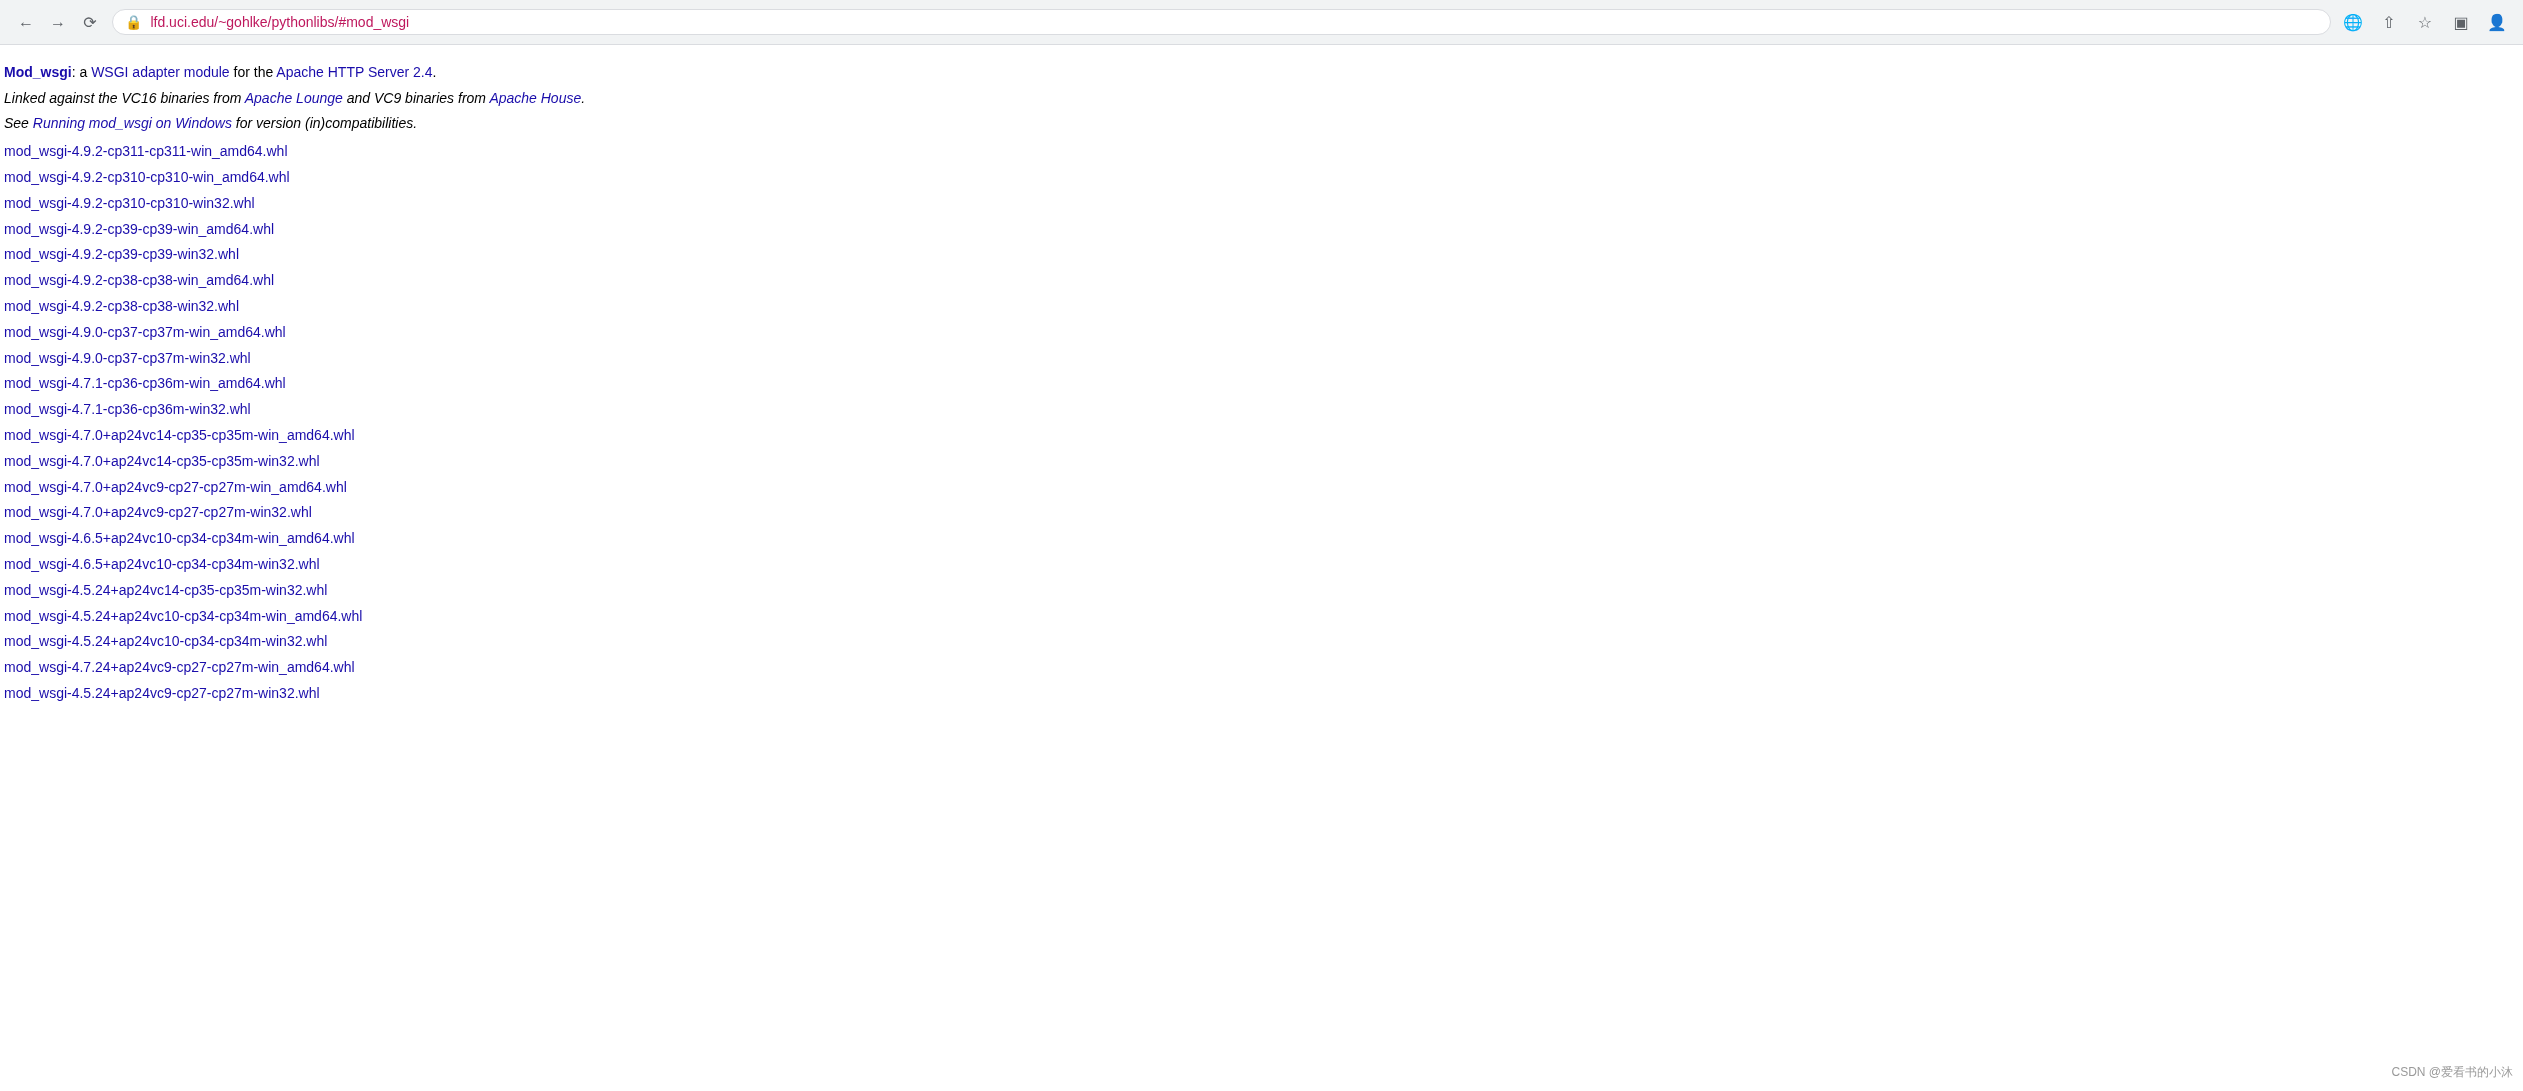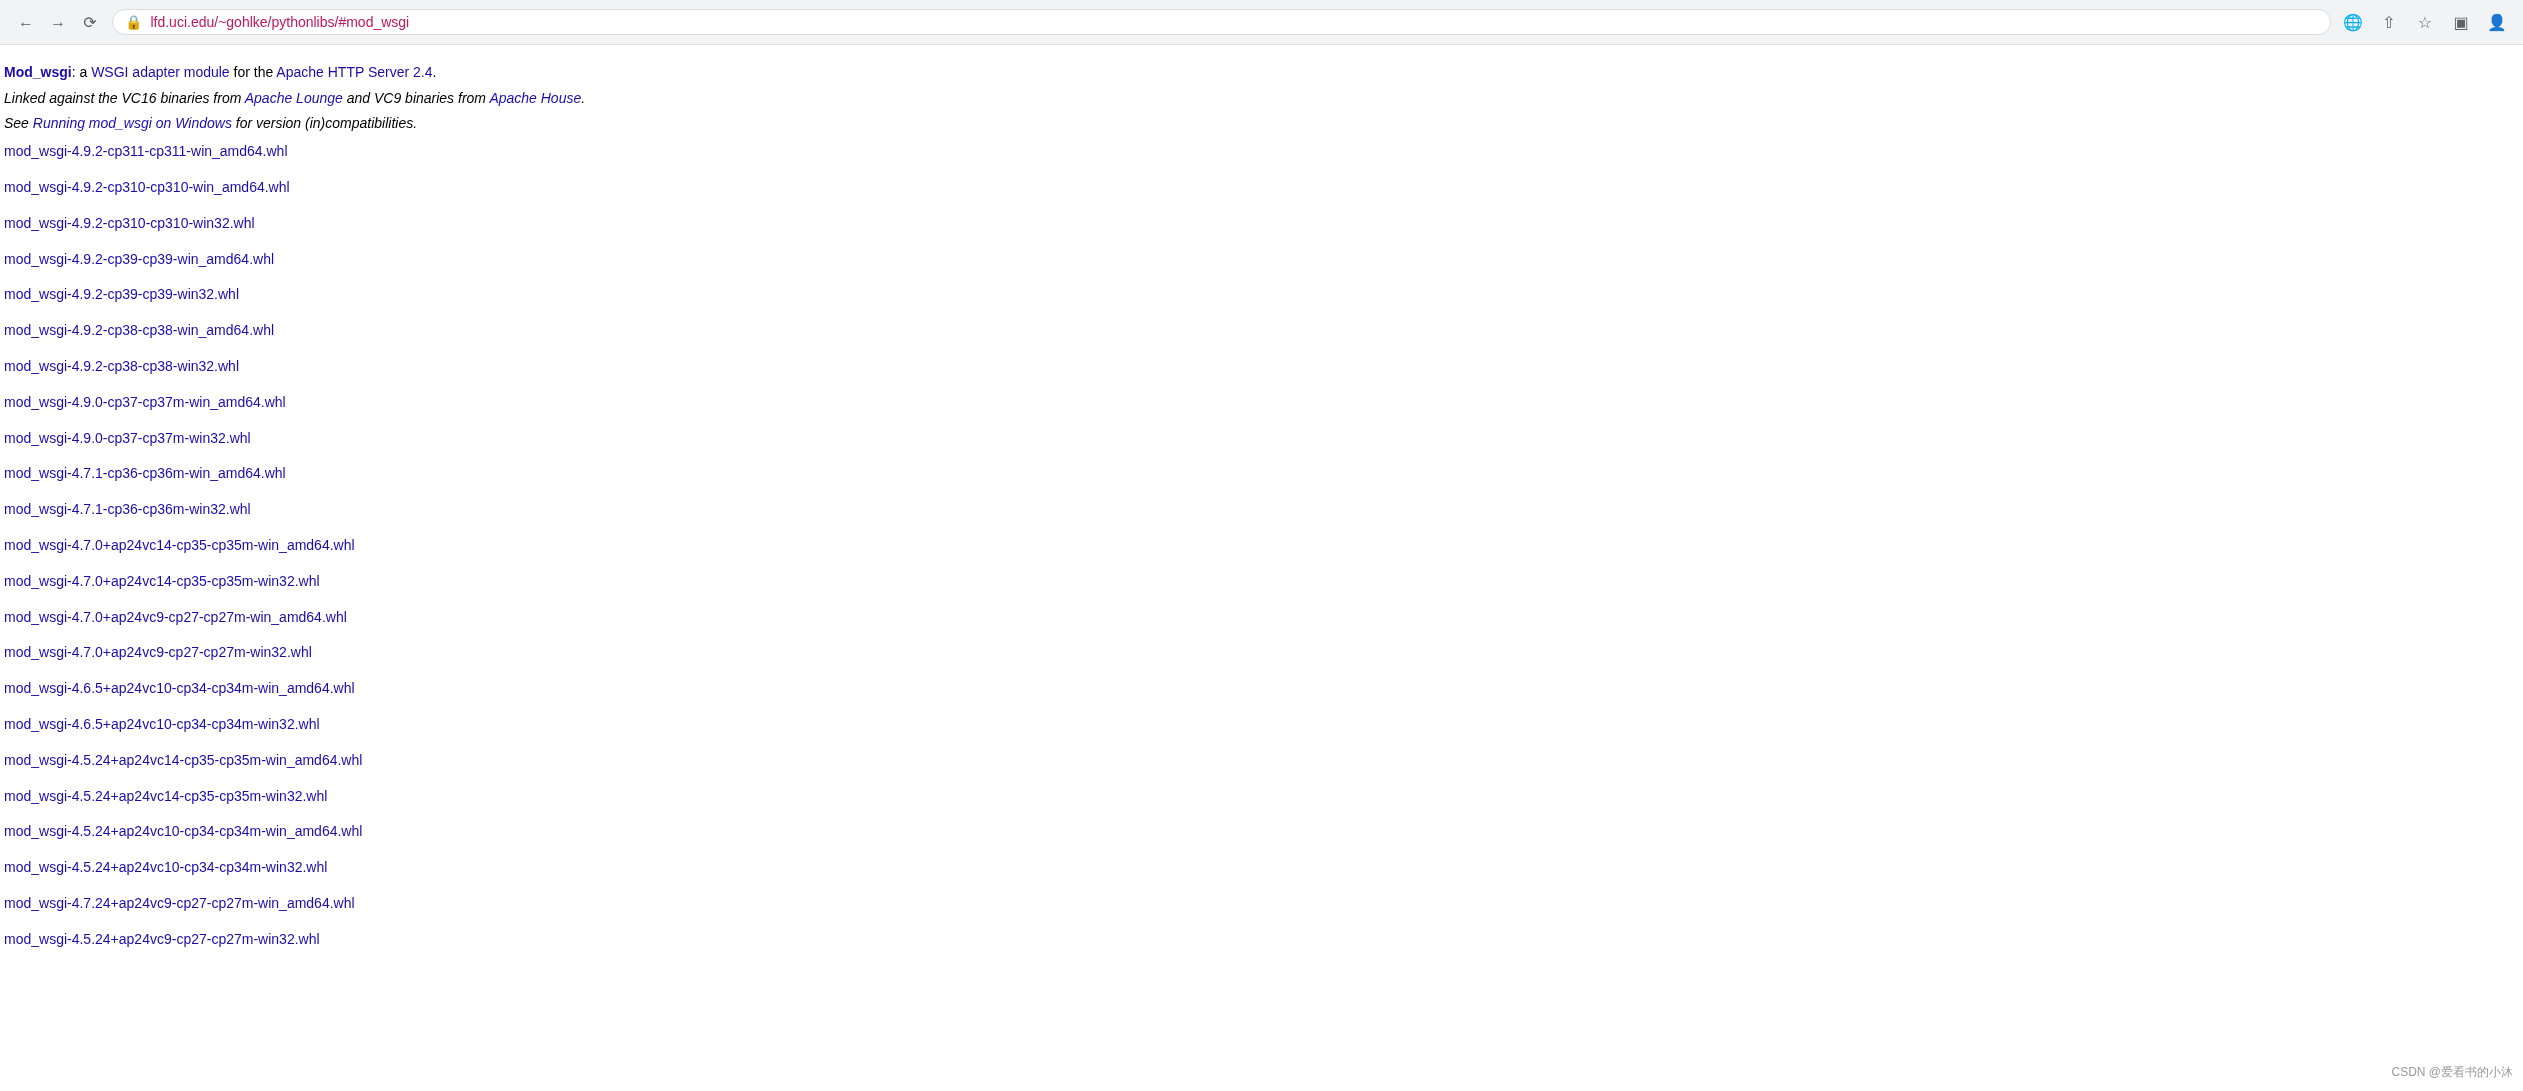--- a/index.html
+++ b/index.html
@@ -114,21 +114,21 @@
 
     a {
       color: #1a0dab;
       text-decoration: none;
     }
 
     .link-list {
       margin-top: 6px;
       display: flex;
       flex-direction: column;
-      gap: 12px;
+      gap: 2px;
       justify-content: center;
     }
 
     .file-link {
       display: block;
       font-size: 14px;
       color: #1a0dab;
       text-decoration: none;
       line-height: 1.7;
     }
@@ -187,21 +187,20 @@
       <a href="#" class="file-link">mod_wsgi-4.9.0-cp37-cp37m-win_amd64.whl</a>
       <a href="#" class="file-link">mod_wsgi-4.9.0-cp37-cp37m-win32.whl</a>
       <a href="#" class="file-link">mod_wsgi-4.7.1-cp36-cp36m-win_amd64.whl</a>
       <a href="#" class="file-link">mod_wsgi-4.7.1-cp36-cp36m-win32.whl</a>
       <a href="#" class="file-link">mod_wsgi-4.7.0+ap24vc14-cp35-cp35m-win_amd64.whl</a>
       <a href="#" class="file-link">mod_wsgi-4.7.0+ap24vc14-cp35-cp35m-win32.whl</a>
       <a href="#" class="file-link">mod_wsgi-4.7.0+ap24vc9-cp27-cp27m-win_amd64.whl</a>
       <a href="#" class="file-link">mod_wsgi-4.7.0+ap24vc9-cp27-cp27m-win32.whl</a>
       <a href="#" class="file-link">mod_wsgi-4.6.5+ap24vc10-cp34-cp34m-win_amd64.whl</a>
       <a href="#" class="file-link">mod_wsgi-4.6.5+ap24vc10-cp34-cp34m-win32.whl</a>
-      <a href="#" class="file-link">mod_wsgi-4.5.24+ap24vc14-cp35-cp35m-win_amd64.whl</a>
       <a href="#" class="file-link">mod_wsgi-4.5.24+ap24vc14-cp35-cp35m-win32.whl</a>
       <a href="#" class="file-link">mod_wsgi-4.5.24+ap24vc10-cp34-cp34m-win_amd64.whl</a>
       <a href="#" class="file-link">mod_wsgi-4.5.24+ap24vc10-cp34-cp34m-win32.whl</a>
       <a href="#" class="file-link">mod_wsgi-4.7.24+ap24vc9-cp27-cp27m-win_amd64.whl</a>
       <a href="#" class="file-link">mod_wsgi-4.5.24+ap24vc9-cp27-cp27m-win32.whl</a>
     </div>
 </div>
 
 <div class="watermark">CSDN @爱看书的小沐</div>
 

